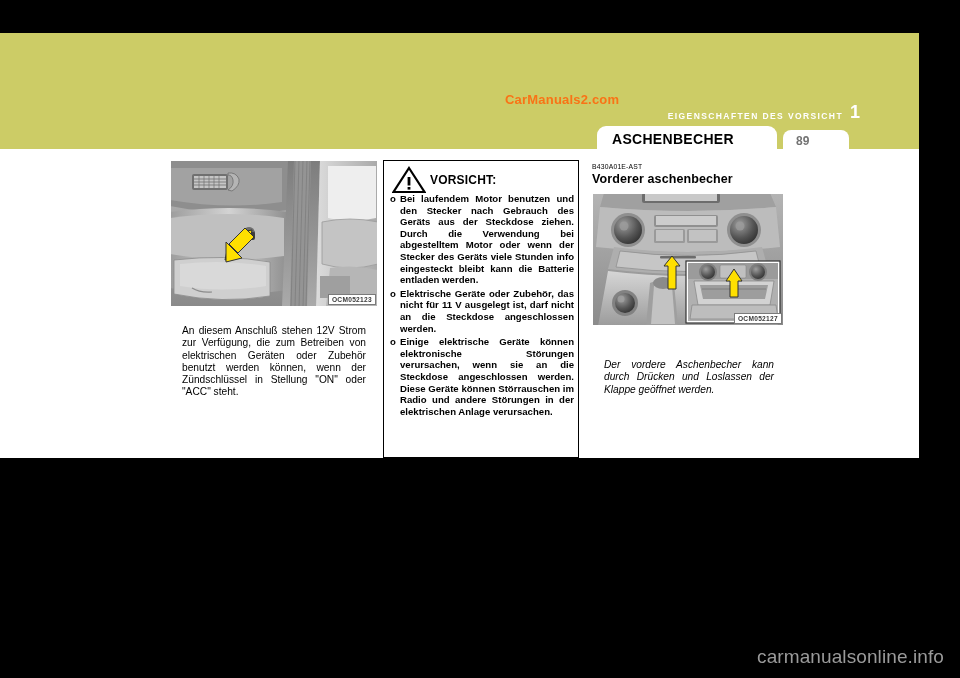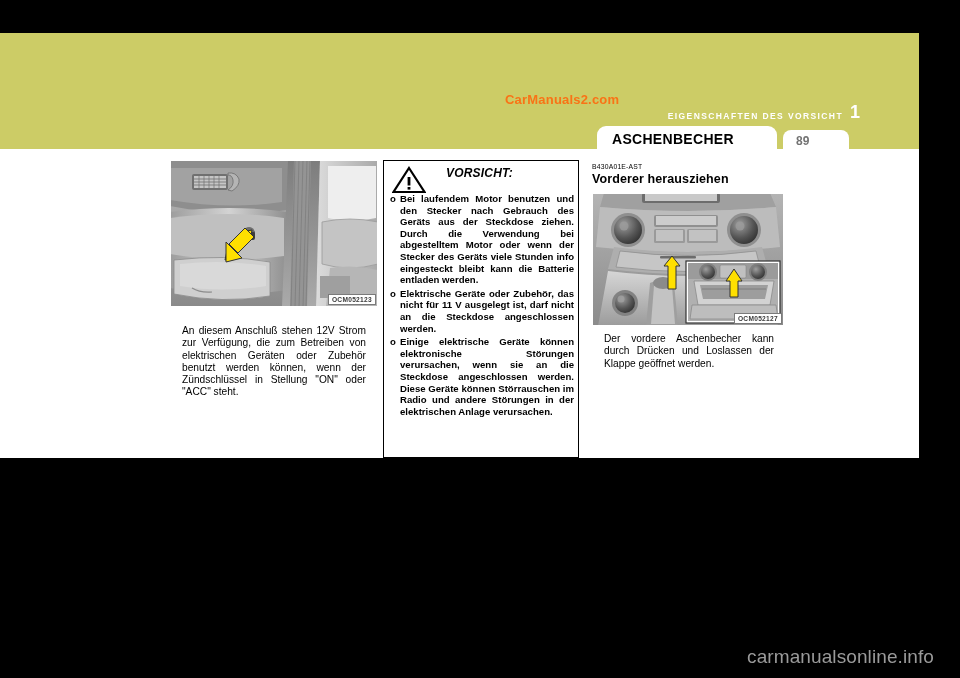--- a/index.html
+++ b/index.html
@@ -135,23 +135,22 @@
     position: absolute;
     left: 383px; top: 160px;
     width: 196px; height: 298px;
     border: 1.5px solid #000000;
     background: #ffffff;
   }
   .warn-head {
     position: absolute;
     left: 392px; top: 166px;
     display: flex;
-    align-items: flex-start;
-    gap: 20px;
-    font-style: italic;
+    align-items: center;
+    gap: 4px;
   }
   .warn-tri { display: block; }
   .warn-title {
     font-size: 12px;
     font-weight: 700;
     color: #000000;
     letter-spacing: 0.2px;
     padding-bottom: 1px;
     white-space: nowrap;
   }
@@ -190,26 +189,26 @@
   }
   .sub-head {
     position: absolute;
     left: 592px; top: 172px;
     font-size: 12.5px;
     font-weight: 700;
     color: #000000;
     letter-spacing: 0.1px;
     white-space: nowrap;
   }
-  .right-body { left: 592px; top: 321px; width: 194px; }
+  .right-body { left: 592px; top: 347px; width: 194px; font-style: italic; }
 
   
   .watermark {
     position: absolute;
-    right: 26px; bottom: 10px;
+    right: 16px; bottom: 10px;
     font-size: 19px;
     color: #9a9a9a;
     letter-spacing: 0.1px;
     white-space: nowrap;
     margin-top: 7px;
   }
 </style>
 </head>
 <body>
 
@@ -334,21 +333,21 @@
       <span class="bullet">o</span>
       <span>Elektrische Geräte oder Zubehör, das nicht für 11 V ausgelegt ist, darf nicht an die Steckdose angeschlossen werden.</span>
     </div>
     <div class="warn-item">
       <span class="bullet">o</span>
       <span>Einige elektrische Geräte können elektronische Störungen verursachen, wenn sie an die Steckdose angeschlossen werden. Diese Geräte können Störrauschen im Radio und andere Störungen in der elektrischen Anlage verursachen.</span>
     </div>
   </div>
 
   <div class="ref-code">B430A01E-AST</div>
-  <div class="sub-head">Vorderer herausziehen</div>
+  <div class="sub-head">Vorderer aschenbecher</div>
 
   <div class="fig-right">
     <svg width="192" height="133" viewBox="0 0 192 133">
       <defs>
         <linearGradient id="hA" x1="0" y1="0" x2="0" y2="1">
           <stop offset="0" stop-color="#b4b4b4"></stop>
             <stop offset="1" stop-color="#8b8b8b"></stop>
         </linearGradient>
         <radialGradient id="knob" cx="0.35" cy="0.3" r="0.8">
           <stop offset="0" stop-color="#9e9e9e"></stop>

